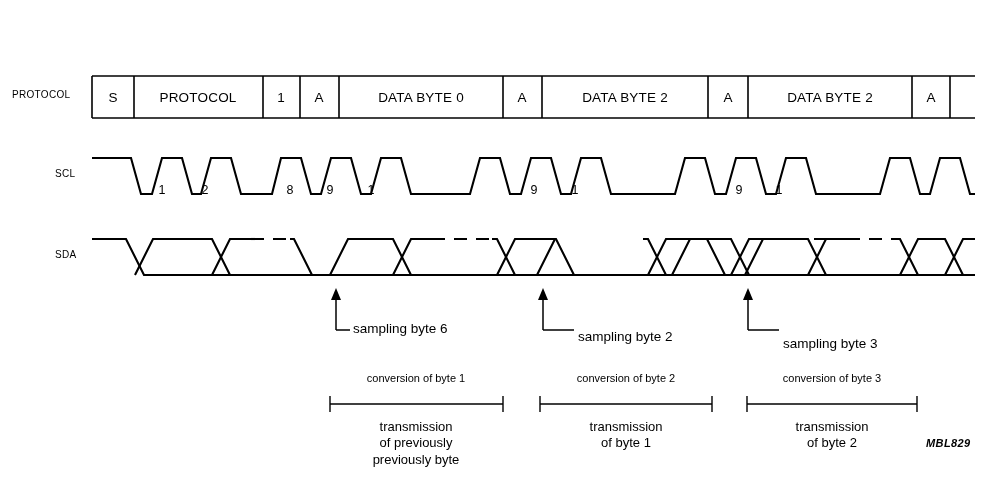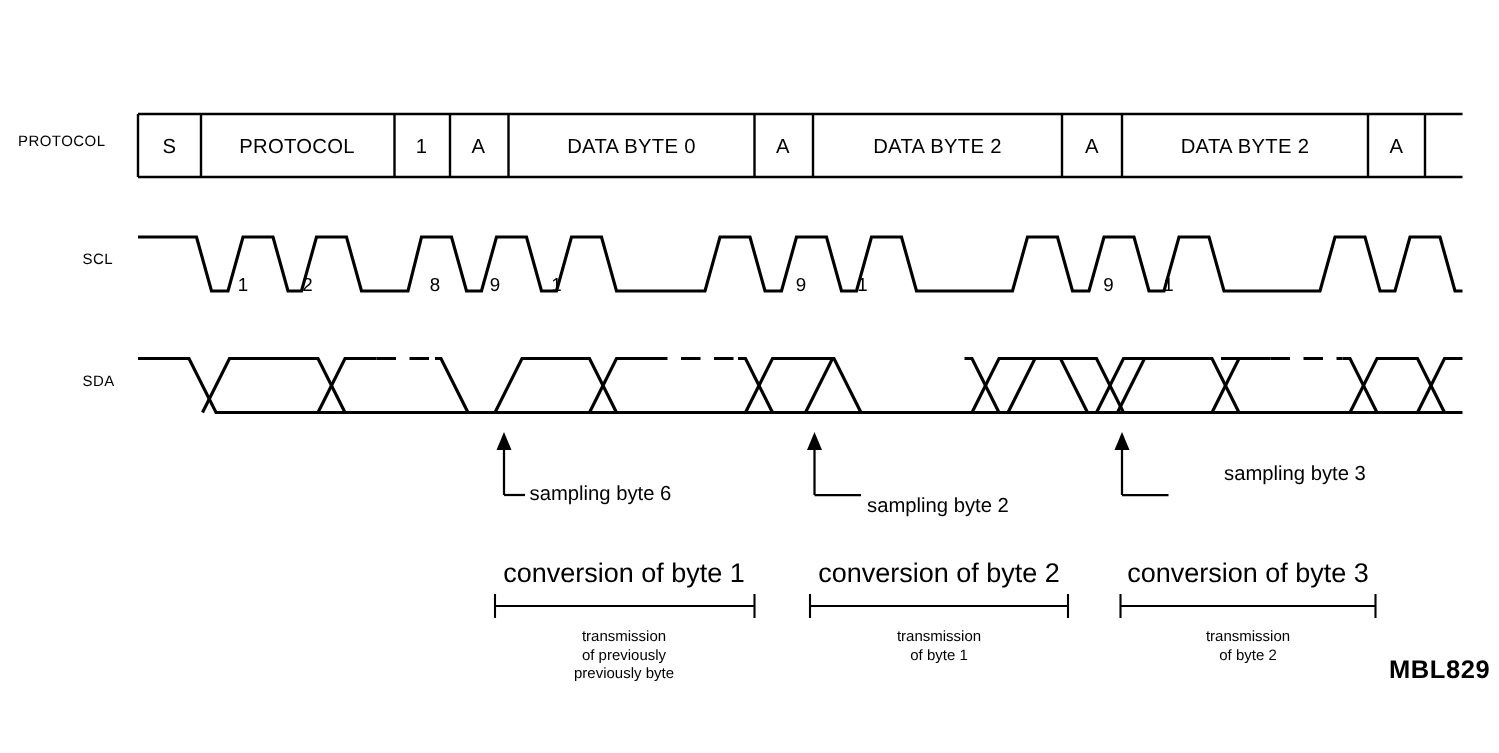--- a/index.html
+++ b/index.html
@@ -70,30 +70,31 @@
     text-align: center;
     letter-spacing: 0.2px;
   }
   .clk-digit {
     font-size: 12.5px;
   }
   .annot {
     font-size: 13.5px;
   }
   .conv-label {
-    font-size: 18px;
+    font-size: 11px;
     text-align: right;
   }
   .trans-label {
-    font-size: 10px;
+    font-size: 13px;
     text-align: center;
     line-height: 1.25;
   }
   .fig-id {
-    font-size: 17px;
+    font-size: 11px;
+    font-style: italic;
     font-weight: bold;
     letter-spacing: 0.4px;
   }
   .centered {
     transform: translateX(-50%);
   }
 </style>
 </head>
 <body>
 
@@ -221,21 +222,21 @@
   <div class="lbl clk-digit centered" style="left:290px; top:183px;">8</div>
   <div class="lbl clk-digit centered" style="left:330px; top:183px;">9</div>
   <div class="lbl clk-digit centered" style="left:371px; top:183px;">1</div>
   <div class="lbl clk-digit centered" style="left:534px; top:183px;">9</div>
   <div class="lbl clk-digit centered" style="left:575px; top:183px;">1</div>
   <div class="lbl clk-digit centered" style="left:739px; top:183px;">9</div>
   <div class="lbl clk-digit centered" style="left:779px; top:183px;">1</div>
 
   <div class="lbl annot" style="left:353px; top:321px;">sampling byte 6</div>
   <div class="lbl annot" style="left:578px; top:329px;">sampling byte 2</div>
-  <div class="lbl annot" style="left:783px; top:308px;margin-left:33px;">sampling byte 3</div>
+  <div class="lbl annot" style="left:783px; top:336px;">sampling byte 3</div>
 
   <div class="lbl conv-label centered" style="left:416px; top:372px;">conversion of byte 1</div>
   <div class="lbl conv-label centered" style="left:626px; top:372px;">conversion of byte 2</div>
   <div class="lbl conv-label centered" style="left:832px; top:372px;">conversion of byte 3</div>
 
   <div class="lbl trans-label centered" style="left:416px; top:419px;">
     <div>transmission</div>
     <div>of previously</div>
     <div>previously byte</div>
   </div>

